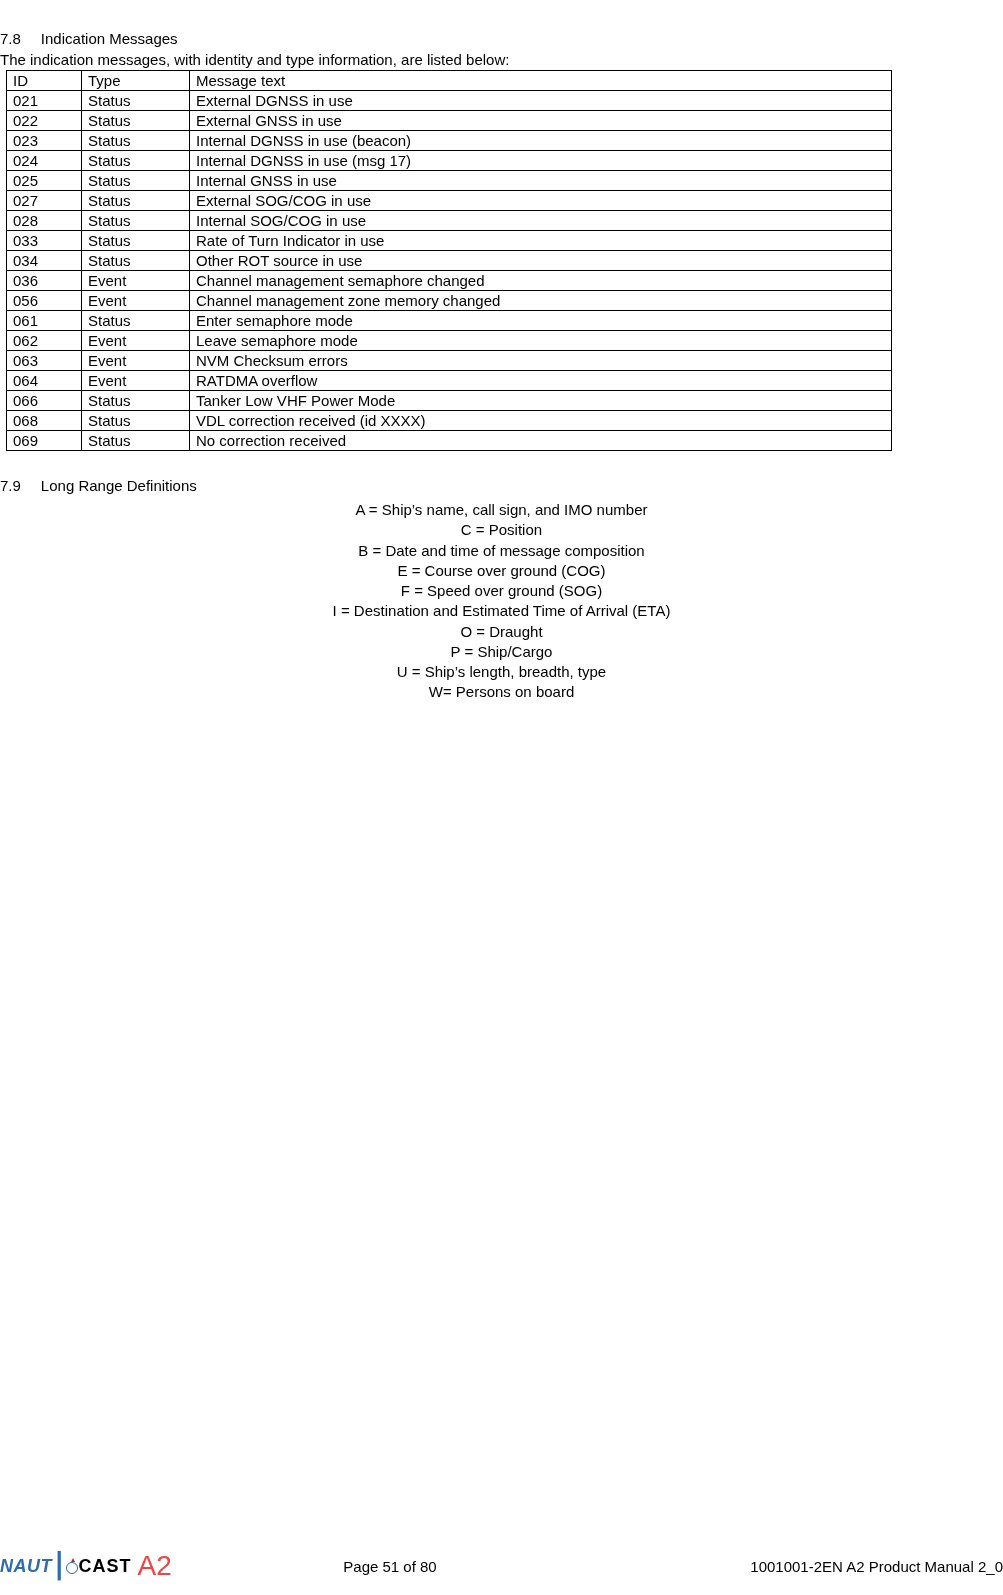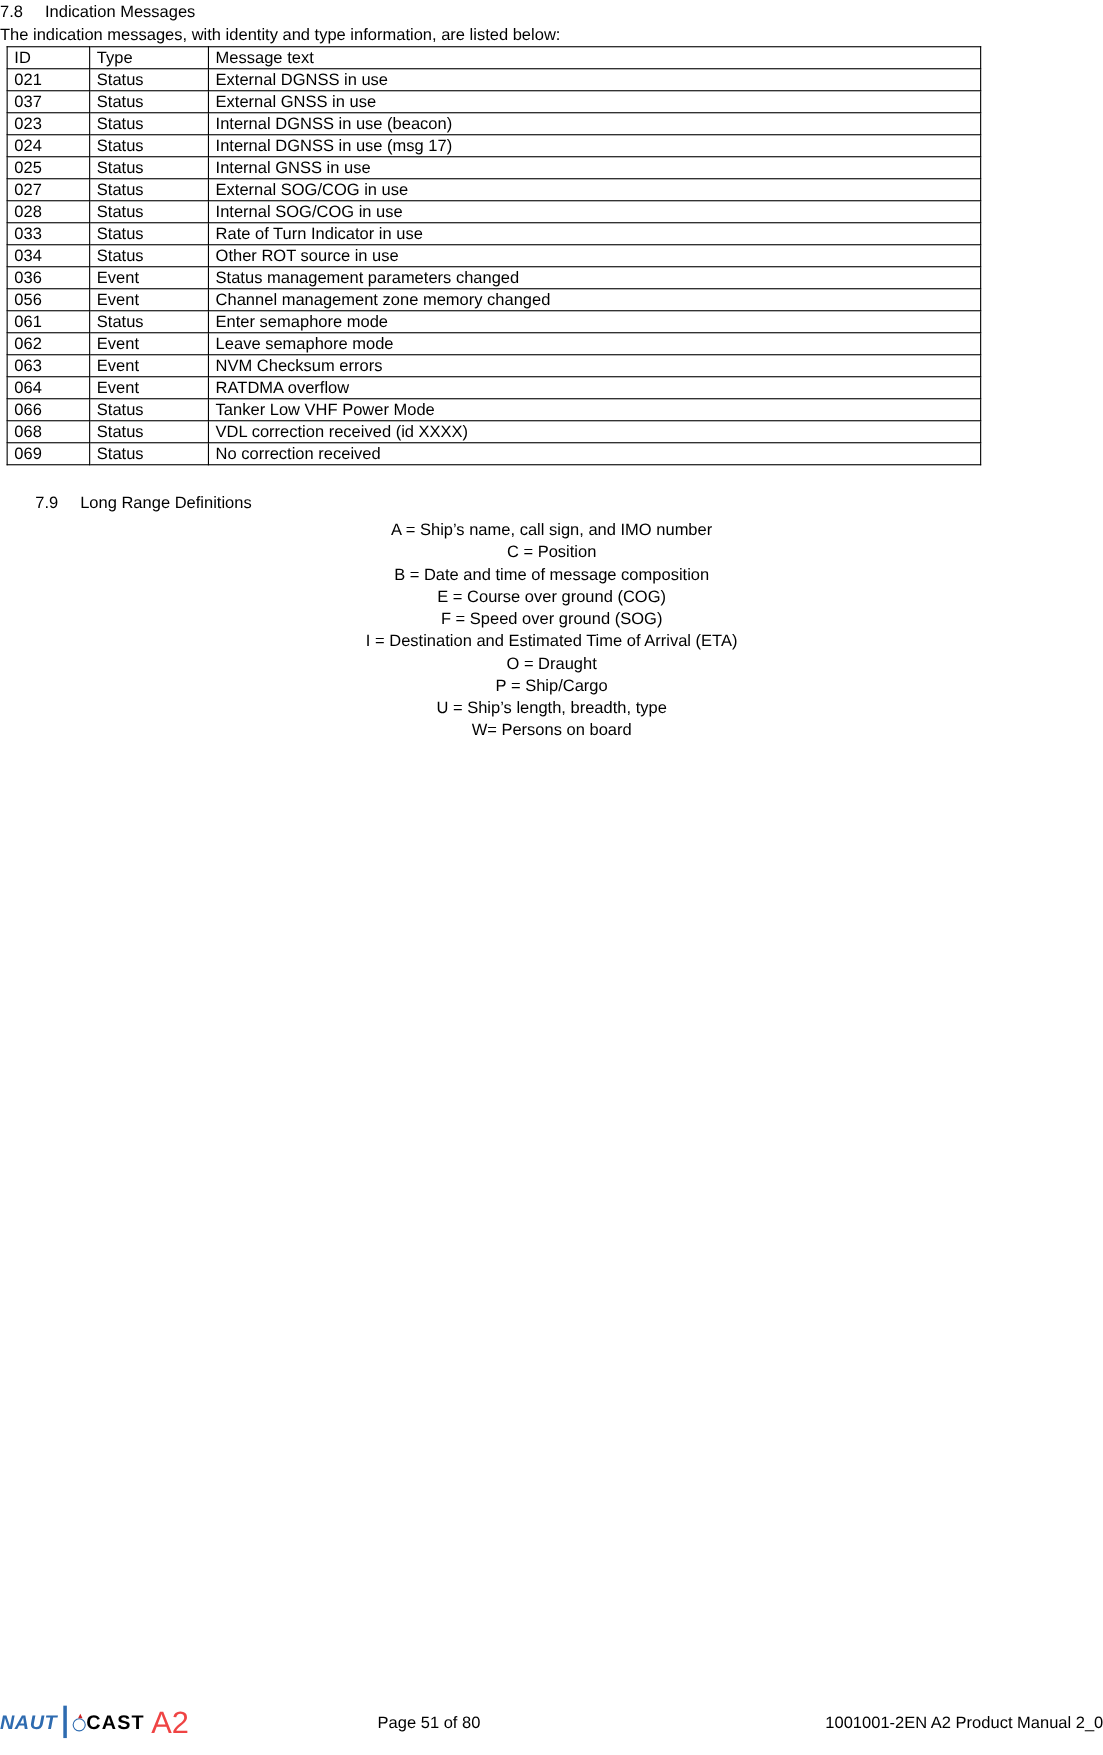--- a/index.html
+++ b/index.html
@@ -6,20 +6,21 @@
       font-family: Tahoma, Verdana, Arial, sans-serif;
       font-size: 15px;
       margin: 0;
       padding: 2px 0 0 0;
       width: 1003px;
       color: #000;
     }
     .section-heading {
       display: flex;
       margin-bottom: 4px;
+      margin-top: 28px;
     }
     .sec-num {
       margin-right: 20px;
     }
     .intro-line {
       margin-bottom: 2px;
     }
     table {
       border-collapse: collapse;
       width: 886px;
@@ -29,21 +30,20 @@
       border: 1px solid #000;
       padding: 1px 6px;
       font-size: 15px;
       vertical-align: top;
     }
     td.col-id { width: 62px; }
     td.col-type { width: 95px; }
     .sec79 {
       margin-top: 26px;
       margin-bottom: 6px;
-      padding-left: 32px;
     }
     .def-line {
       line-height: 1.35;
       text-align: center;
     }
     .footer {
       position: absolute;
       top: 1550px;
       width: 1003px;
     }
@@ -123,21 +123,21 @@
       <td class="col-id">ID</td>
       <td class="col-type">Type</td>
       <td>Message text</td>
     </tr>
   <tr>
         <td class="col-id">021</td>
         <td class="col-type">Status</td>
         <td>External DGNSS in use</td>
       </tr>
       <tr>
-        <td class="col-id">037</td>
+        <td class="col-id">022</td>
         <td class="col-type">Status</td>
         <td>External GNSS in use</td>
       </tr>
       <tr>
         <td class="col-id">023</td>
         <td class="col-type">Status</td>
         <td>Internal DGNSS in use (beacon)</td>
       </tr>
       <tr>
         <td class="col-id">024</td>
@@ -165,21 +165,21 @@
         <td>Rate of Turn Indicator in use</td>
       </tr>
       <tr>
         <td class="col-id">034</td>
         <td class="col-type">Status</td>
         <td>Other ROT source in use</td>
       </tr>
       <tr>
         <td class="col-id">036</td>
         <td class="col-type">Event</td>
-        <td>Status management parameters changed</td>
+        <td>Channel management semaphore changed</td>
       </tr>
       <tr>
         <td class="col-id">056</td>
         <td class="col-type">Event</td>
         <td>Channel management zone memory changed</td>
       </tr>
       <tr>
         <td class="col-id">061</td>
         <td class="col-type">Status</td>
         <td>Enter semaphore mode</td>

